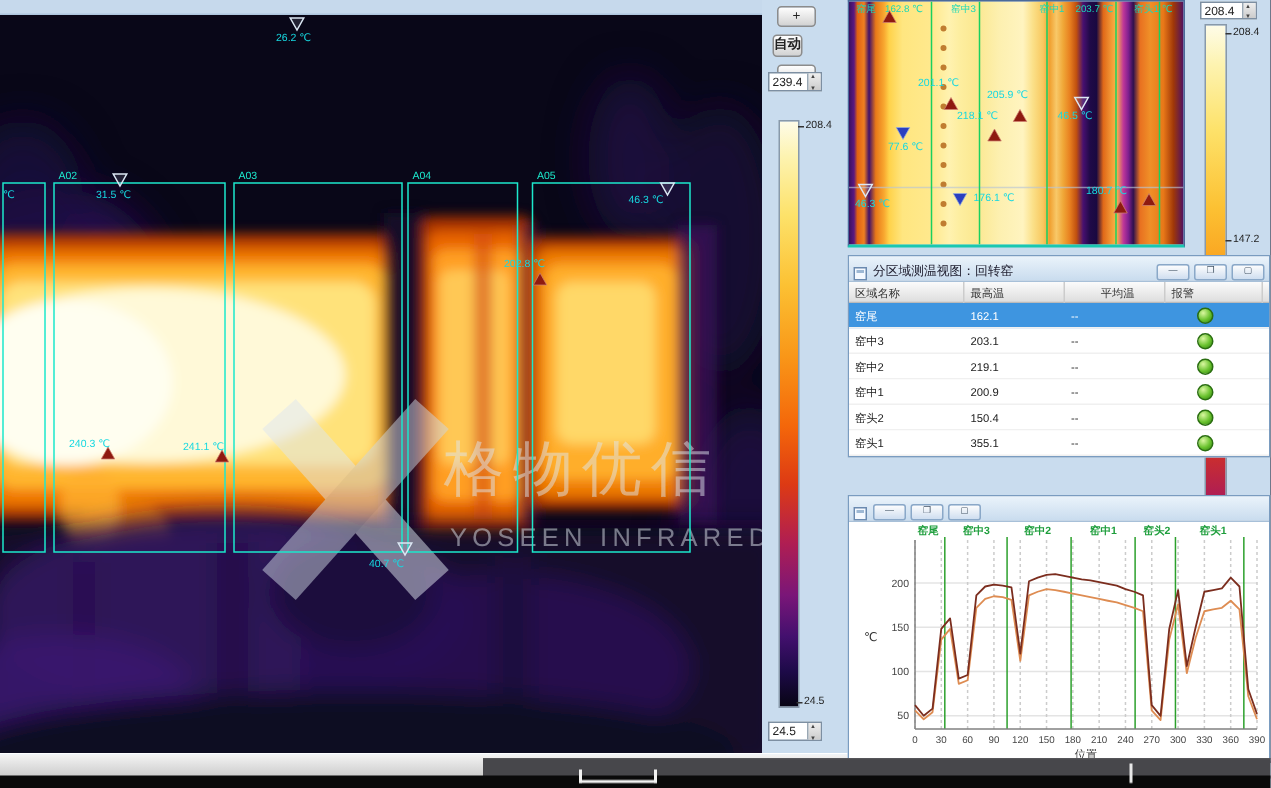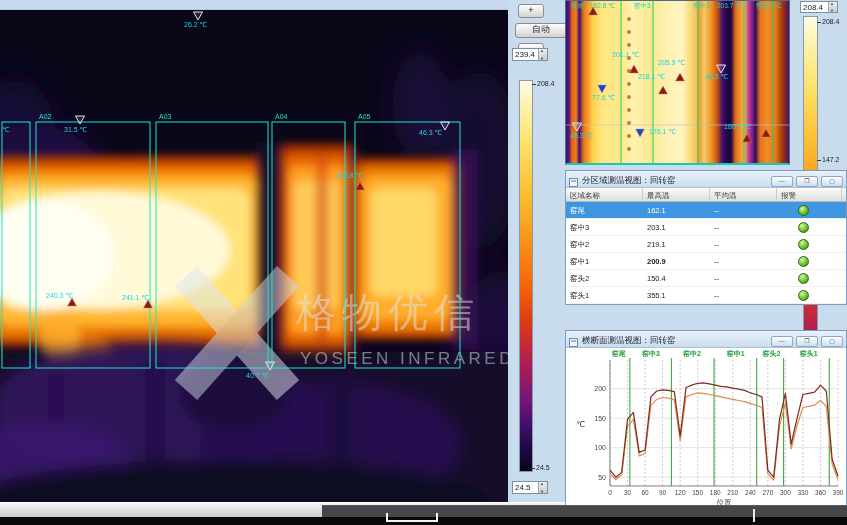--- a/index.html
+++ b/index.html
@@ -153,21 +153,21 @@
           <text x="122" y="290" font-size="7" fill="#17d8e0">241.1 ℃</text>
           <path d="M265.5 352 L274.5 352 L270 360 Z" fill="rgba(230,240,255,0.12)" stroke="#dce8f4" stroke-width="1"></path>
           <text x="246" y="368" font-size="7" fill="#17d8e0">40.7 ℃</text>
           <text x="2" y="122" font-size="7" fill="#17d8e0">℃</text>
         </g>
     </svg>
   </div>
 
   <div id="mid-strip">
     <div class="btn3d" style="left:10px;top:4px;width:26px;height:14px;">+</div>
-    <div class="btn3d" style="left:7px;top:23px;width:52px;height:15px;">自动</div>
+    <div class="btn3d" style="left:7px;top:23px;width:20px;height:15px;font-weight:bold;">自动</div>
     <div class="btn3d" style="left:10px;top:43px;width:26px;height:14px;">-</div>
     <div class="spin" style="left:4px;top:48px;width:36px;height:13px;">
       <span class="spin-val">239.4</span>
       <span class="spin-btns"></span>
     </div>
     <div class="cbar" style="left:11px;top:80px;width:14px;height:392px;"></div>
     <div class="cbar-tick" style="left:29px;top:80px;">208.4</div>
     <div class="cbar-tick" style="left:28px;top:464px;">24.5</div>
     <div class="spin" style="left:4px;top:481px;width:36px;height:13px;">
       <span class="spin-val">24.5</span>
@@ -246,21 +246,21 @@
       <span class="win-btns" id="table-win-btns">
           <span class="win-btn">—</span>
           <span class="win-btn">❐</span>
           <span class="win-btn">▢</span>
         </span>
     </div>
     <div id="table-body">
       <div class="thead" id="table-head">
           <div class="th" style="left: 0px; width: 77px; padding-left: 4px;">区域名称</div>
           <div class="th" style="left: 77px; width: 67px; padding-left: 4px;">最高温</div>
-          <div class="th" style="left: 144px; width: 67px; padding-left: 4px;">平均温</div>
+          <div class="th" style="left: 144px; width: 67px; padding-left: 4px; text-align: center;">平均温</div>
           <div class="th" style="left: 211px; width: 65px; padding-left: 4px;">报警</div>
         </div>
       <div id="table-rows">
           <div class="trow selected" style="top: 14px;">
             <span class="tcell" style="left: 4px;">窑尾</span>
             <span class="tcell" style="left: 81px; text-align: right;">162.1</span>
             <span class="tcell" style="left: 148px;">--</span>
             <span class="dot" style="left: 232px;"></span>
           </div>
           <div class="trow" style="top: 31px;">
@@ -270,21 +270,21 @@
             <span class="dot" style="left: 232px;"></span>
           </div>
           <div class="trow" style="top: 48px;">
             <span class="tcell" style="left: 4px;">窑中2</span>
             <span class="tcell" style="left: 81px;">219.1</span>
             <span class="tcell" style="left: 148px;">--</span>
             <span class="dot" style="left: 232px;"></span>
           </div>
           <div class="trow" style="top: 65px;">
             <span class="tcell" style="left: 4px;">窑中1</span>
-            <span class="tcell" style="left: 81px; font-weight: bold;">200.9</span>
+            <span class="tcell" style="left: 81px;">200.9</span>
             <span class="tcell" style="left: 148px;">--</span>
             <span class="dot" style="left: 232px;"></span>
           </div>
           <div class="trow" style="top: 82px;">
             <span class="tcell" style="left: 4px;">窑头2</span>
             <span class="tcell" style="left: 81px;">150.4</span>
             <span class="tcell" style="left: 148px;">--</span>
             <span class="dot" style="left: 232px;"></span>
           </div>
           <div class="trow" style="top: 99px;">
@@ -293,21 +293,20 @@
             <span class="tcell" style="left: 148px;">--</span>
             <span class="dot" style="left: 232px;"></span>
           </div>
         </div>
     </div>
   </div>
 
   <div class="dock-panel" style="left:565px;top:330px;width:282px;height:177px;">
     <div class="panel-title">
       <span class="title-icon"></span>
-      <span class="ttext">横断面测温视图：回转窑</span>
       <span class="win-btns" id="chart-win-btns">
           <span class="win-btn">—</span>
           <span class="win-btn">❐</span>
           <span class="win-btn">▢</span>
         </span>
     </div>
     <div id="chart-area">
       <svg id="chart-svg" width="280" height="158" viewBox="0 0 280 158">
           <rect x="44" y="12" width="228" height="126" fill="#fff"></rect>
           <line x1="44" y1="129.15" x2="272" y2="129.15" stroke="#e4e4e4"></line>

